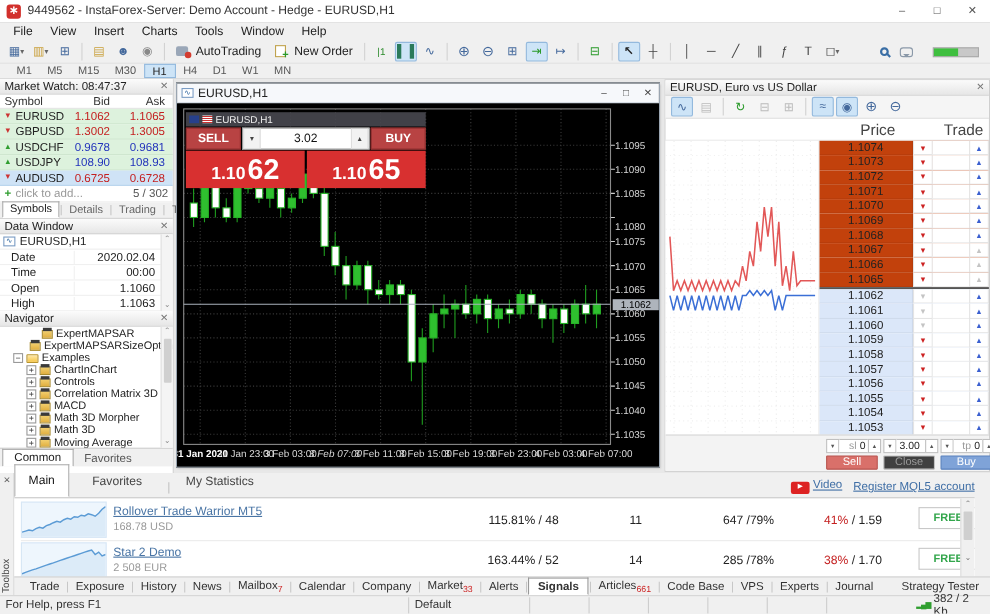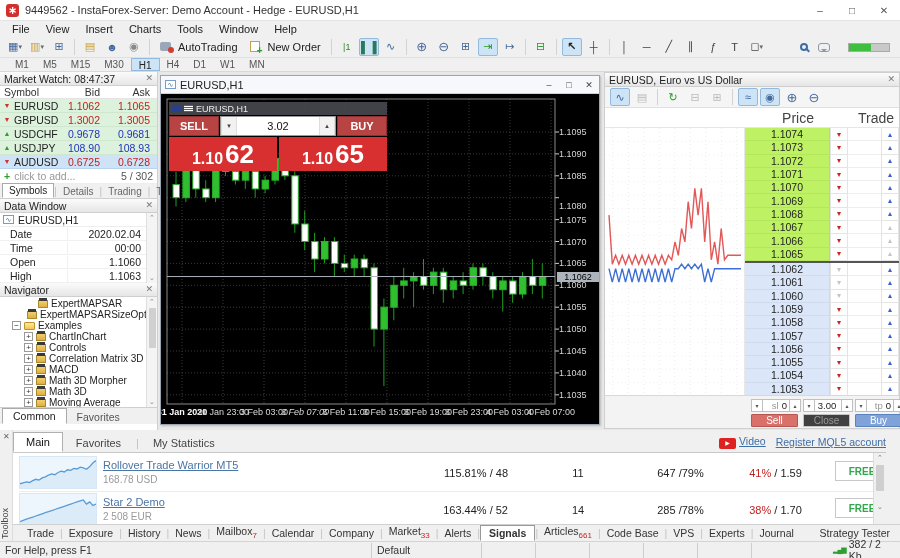--- a/index.html
+++ b/index.html
@@ -103,21 +103,21 @@
 .ocpx .small{font-size:16px;font-weight:bold;margin-right:2px;line-height:20px}
 .ocpx .big{font-size:26px;font-weight:bold;line-height:30px}
 
 .dompanel{position:absolute;left:604px;top:0;width:296px;height:357px;background:#fff;border:1px solid #cfcfcf}
 .domtb{height:21px;background:#f5f5f5;border-bottom:1px solid #e0e0e0;display:flex;align-items:center;padding-left:4px}
 .domcolhead{height:20px;display:flex;align-items:center;border-bottom:1px solid #e6e6e6;font-size:14px;color:#444}
 .domcolhead .cp{position:absolute;left:140px;width:106px;text-align:center}
 .domcolhead .ct{position:absolute;left:246px;width:50px;text-align:center}
 .domrows{position:absolute;left:140px;top:55px;width:154px;height:268px;display:flex;flex-direction:column}
 .domrow{flex:1;display:flex;font-size:10.5px}
-.domrow.ask{background:#bef264}
+.domrow.ask{background:#c2410c}
 .domrow.bid{background:#dbe7f9}
 .dprice{width:85px;display:flex;align-items:center;justify-content:center;color:#222;border-right:1px solid rgba(0,0,0,.06);border-bottom:1px solid rgba(0,0,0,.05)}
 .dchev{width:18px;display:flex;align-items:center;justify-content:center;background:#fff;border:1px solid #e4e4e4;border-top:none;font-size:8px}
 .dtrade{width:33px;background:#fff;border-bottom:1px solid #eee}
 .on-sell{color:#cc2222}.on-buy{color:#3a5fd0}.off{color:#c4c4c4}
 .domsep{height:2px;background:#555;flex:none}
 .domchart{position:absolute;left:0;top:55px;width:140px;height:268px;border-right:1px solid #e8e8e8;background:#fff}
 .domctrl{position:absolute;left:0;bottom:0;width:294px;height:33px;background:#f3f3f3;border-top:1px solid #d8d8d8}
 .spingrp{position:absolute;top:3px;height:13px;display:flex}
 .spb{width:12px;background:#fff;border:1px solid #c0c0c0;font-size:6px;color:#555;display:flex;align-items:center;justify-content:center}
@@ -126,21 +126,21 @@
 .dombtn{position:absolute;top:18px;height:13px;width:47px;font-size:10px;display:flex;align-items:center;justify-content:center;border-radius:1px}
 .dombtn.sell{background:#d9706a;border:1px solid #b85550;color:#fff}
 .dombtn.close{background:#404040;border:1px solid #c4c4c4;color:#999}
 .dombtn.buy{background:#7fa3d8;border:1px solid #5b82bd;color:#fff}
 
 .toolbox{position:absolute;left:0;top:430px;width:900px;height:111px;background:#f0f0f0}
 .tstrip{position:absolute;left:0;top:0;width:13px;height:111px;background:#f0f0f0;border-right:1px solid #ddd}
 .tstrip .x{position:absolute;top:2px;left:3px;font-size:8px;color:#666}
 .vlabel{position:absolute;bottom:2px;left:0px;writing-mode:vertical-rl;transform:rotate(180deg);font-size:9px;color:#444}
 .tbtabs{position:absolute;left:13px;top:1px;width:887px;height:21px;display:flex;align-items:flex-end;font-size:11px;color:#444}
-.tbtab{padding:3px 12px;margin-right:1px}
+.tbtab{padding:8px 12px;margin-right:9px}
 .tbtab.act{background:#fff;border:1px solid #b0b0b0;border-bottom:1px solid #fff;color:#111}
 .tbsep{color:#c0c0c0;padding:3px 2px}
 .tblinks{position:absolute;right:14px;top:5px;display:flex;align-items:center;gap:10px;font-size:10.5px}
 .link{color:#3f6ea5;text-decoration:underline}
 .playico{width:17px;height:11px;background:#d22;border-radius:2px;color:#fff;font-size:6px;line-height:11px;text-align:center;display:inline-block;margin-right:3px}
 .tbcontent{position:absolute;left:13px;top:22px;width:873px;height:72px;background:#fff;border-top:1px solid #c8c8c8;overflow:hidden}
 .sigrow{position:absolute;left:0;width:716px;height:36px}
 .sigthumb{position:absolute;left:6px;top:1px;width:78px;height:33px;background:#eef6fd;border:1px solid #d7e7f5}
 .signame{position:absolute;left:90px;top:4px;font-size:11px;color:#4a75a5;text-decoration:underline}
 .sigprice{position:absolute;left:90px;top:19px;font-size:10px;color:#9a9a9a}

